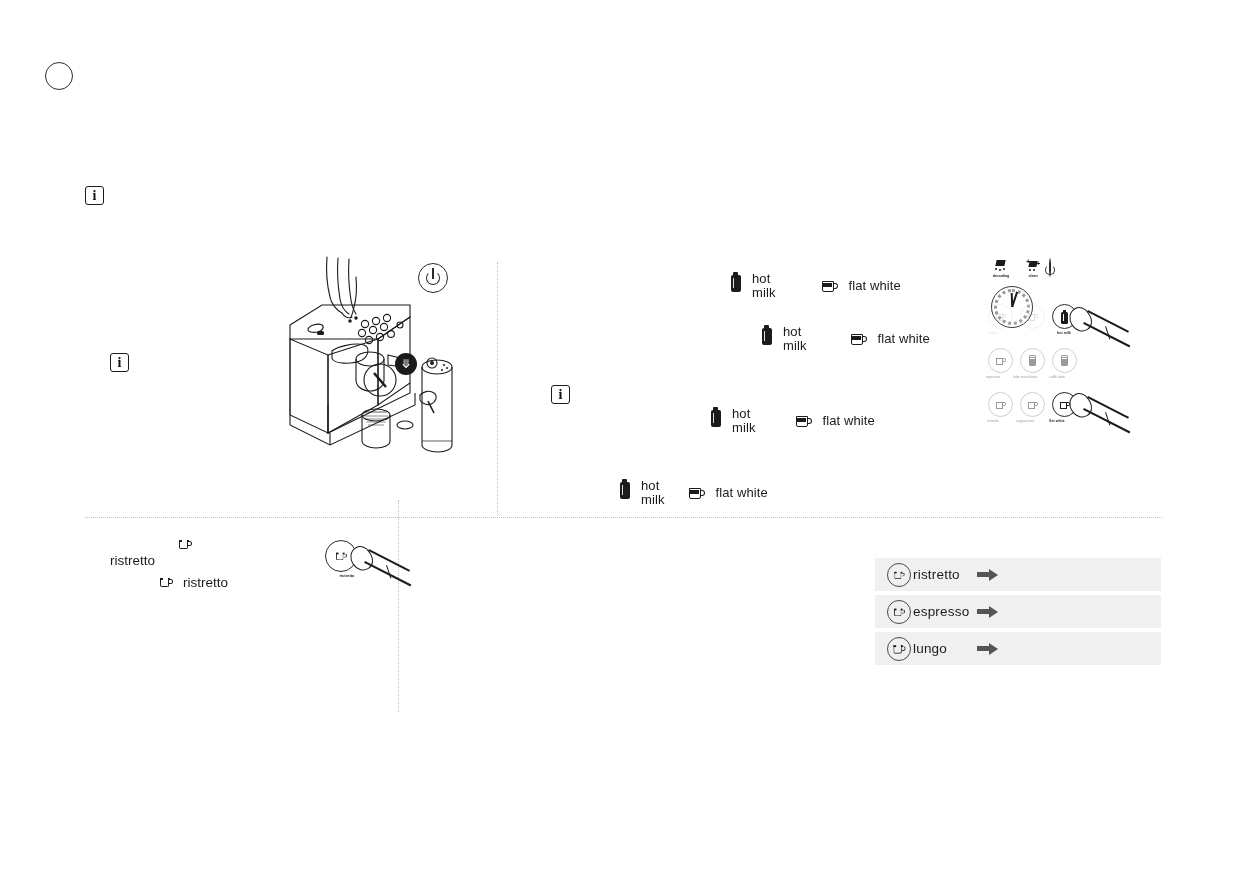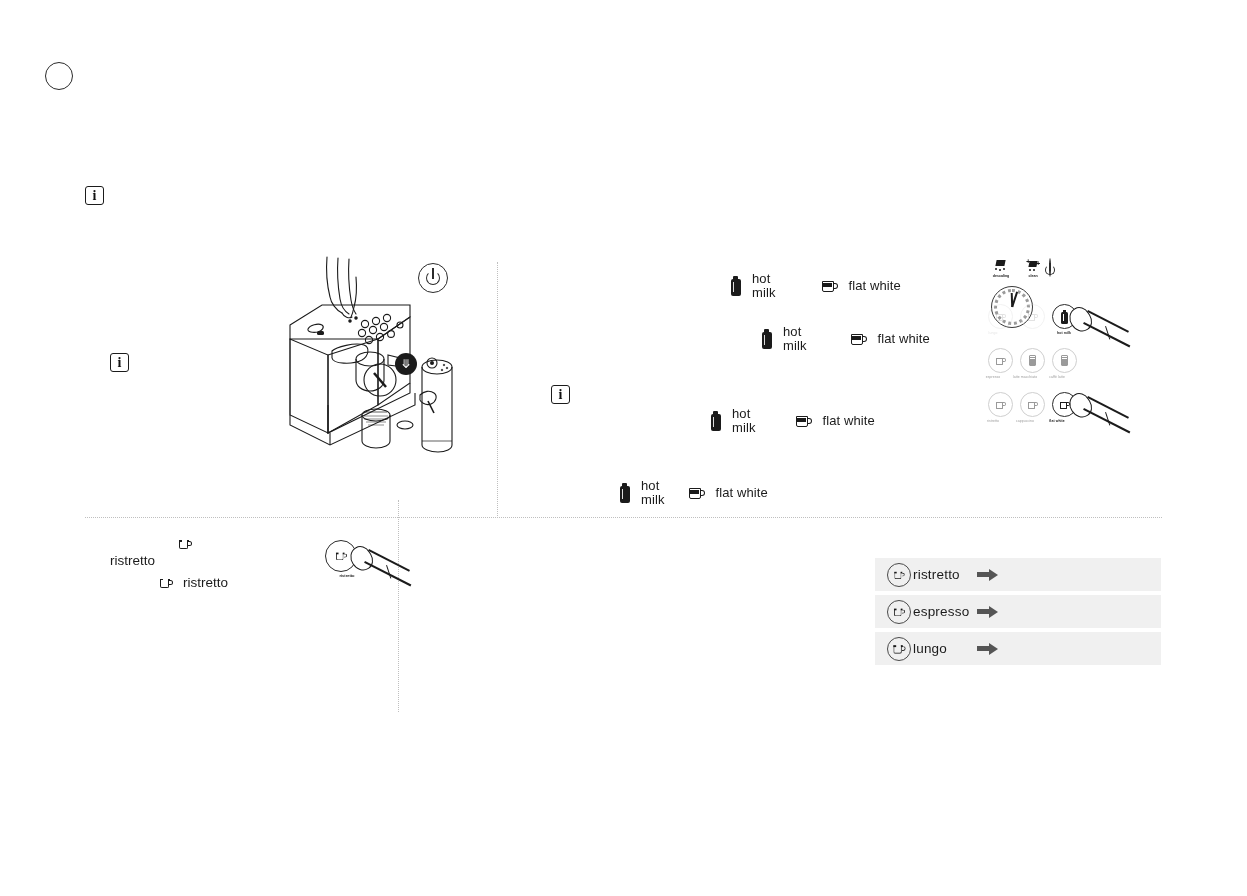--- a/index.html
+++ b/index.html
@@ -47,21 +47,21 @@
     border-top: 1.4px dotted #bfbfbf;
     height: 0;
   }
   .v-dot {
     border-left: 1.4px dotted #bfbfbf;
     width: 0;
   }
 
   
   .bev-row { display: flex; align-items: center; }
-  .bev-item { display: flex; align-items: center; }
+  .bev-item { display: flex; align-items: flex-start; }
   .bev-text {
     font-size: 13px;
     color: #1b1b1b;
     line-height: 1.08;
     white-space: pre-line;
     letter-spacing: .1px;
   }
   .bev-text.one { white-space: nowrap; }
 
   

